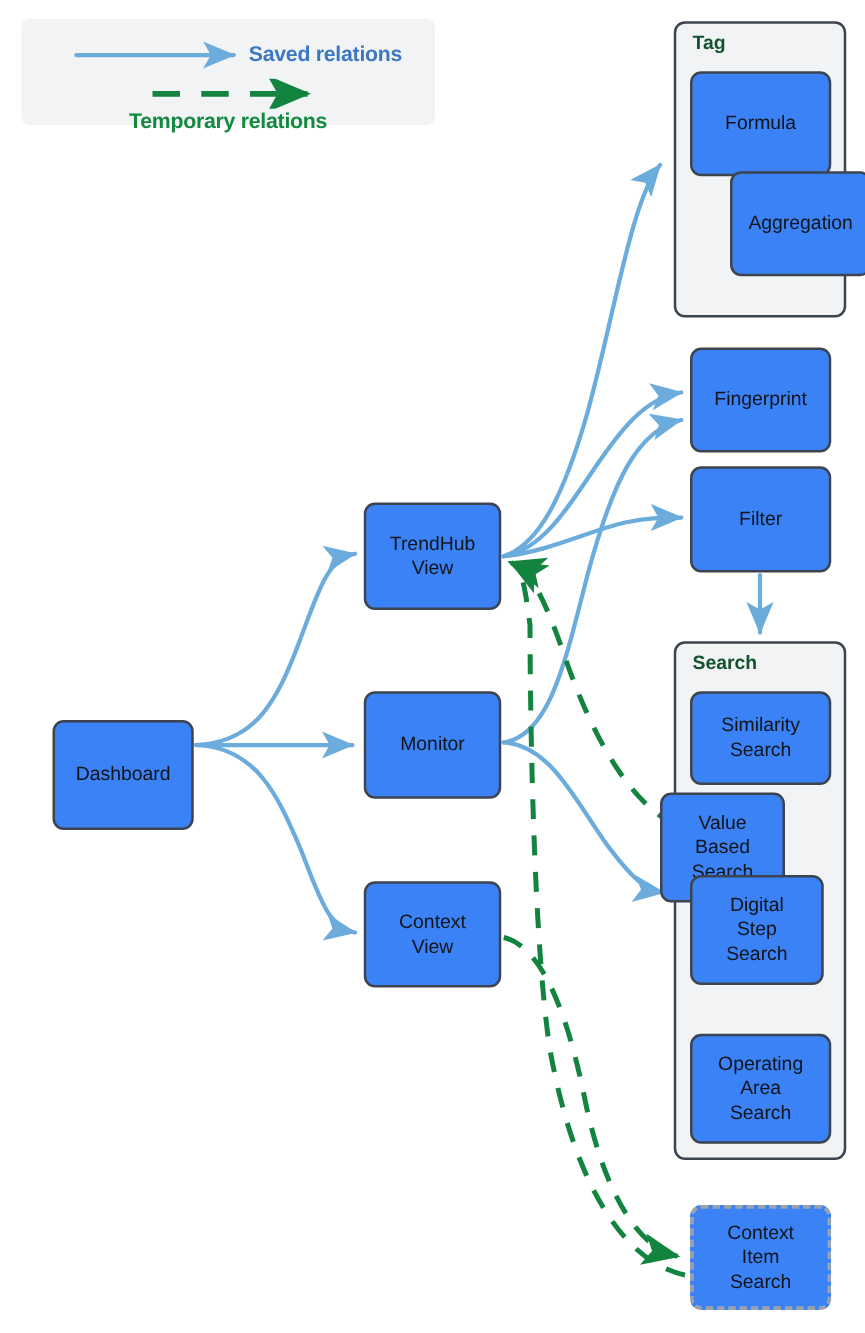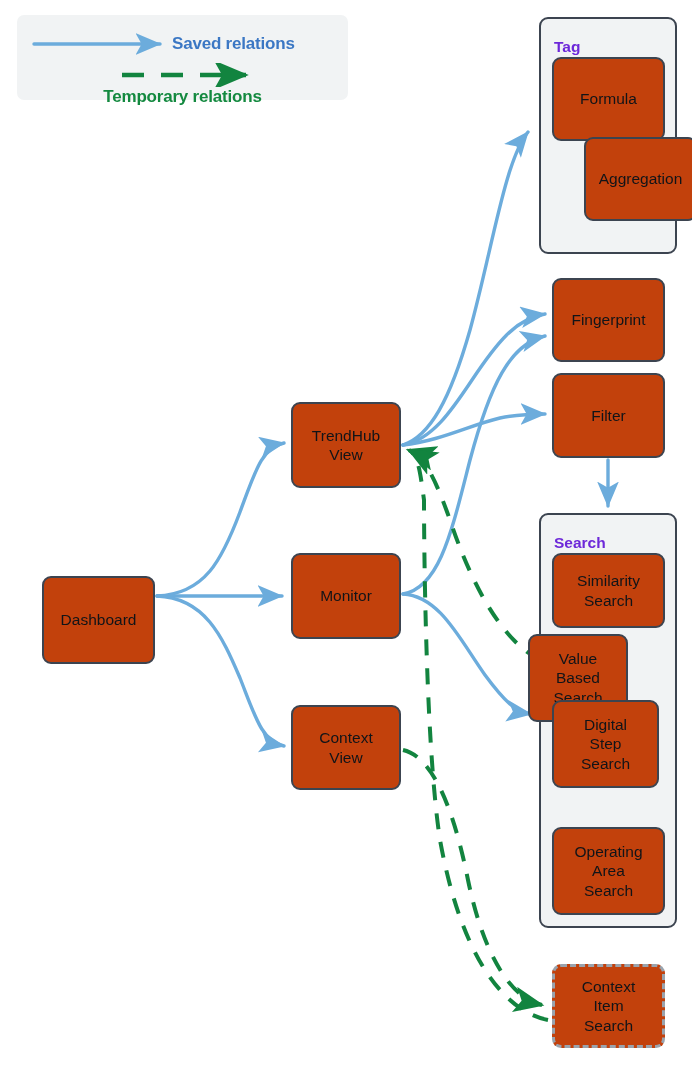--- a/index.html
+++ b/index.html
@@ -38,42 +38,42 @@
     border-radius: 7px;
   }
   .legend-row {
     position: absolute;
     left: 0;
     width: 331px;
     height: 30px;
     display: flex;
     align-items: center;
   }
-  .legend-row.r1 { top: 14px; }
+  .legend-row.r1 { top: 14px; padding-left: 27px; }
   .legend-row.r2 { top: 48px; flex-direction: column; }
   .legend-sample {
     width: 140px;
     height: 24px;
     margin-left: 15px;
     flex: 0 0 auto;
   }
   .legend-label {
     font-size: 17px;
     font-weight: bold;
     letter-spacing: -0.2px;
     white-space: nowrap;
   }
   .legend-label.saved { color: #3b77c4; }
   .legend-label.temp  { color: #13893f; }
 
   
   .node {
     position: absolute;
     box-sizing: border-box;
-    background: #c2410c;
+    background: #3b82f6;
     border: 2.6px solid #3c4450;
     border-radius: 9px;
     display: flex;
     align-items: center;
     justify-content: center;
     text-align: center;
     font-size: 15.5px;
     color: #111418;
     line-height: 1.25;
     padding: 2px 20px;
@@ -90,22 +90,21 @@
     background: #f1f3f4;
     border: 2.4px solid #3c4450;
     border-radius: 9px;
   }
   .group-title {
     position: absolute;
     left: 13px;
     top: 7px;
     font-size: 15.5px;
     font-weight: bold;
-    color: #6d28d9;
-    margin-top: 12px;
+    color: #14532d;
   }
 </style>
 </head>
 <body>
 
 <div id="canvas">
 
   <svg id="edges" viewBox="0 0 692 1066" xmlns="http://www.w3.org/2000/svg">
     <defs>
       <marker id="arrow-blue" markerWidth="9" markerHeight="9" refX="7.2" refY="3.2" orient="auto" markerUnits="strokeWidth">

